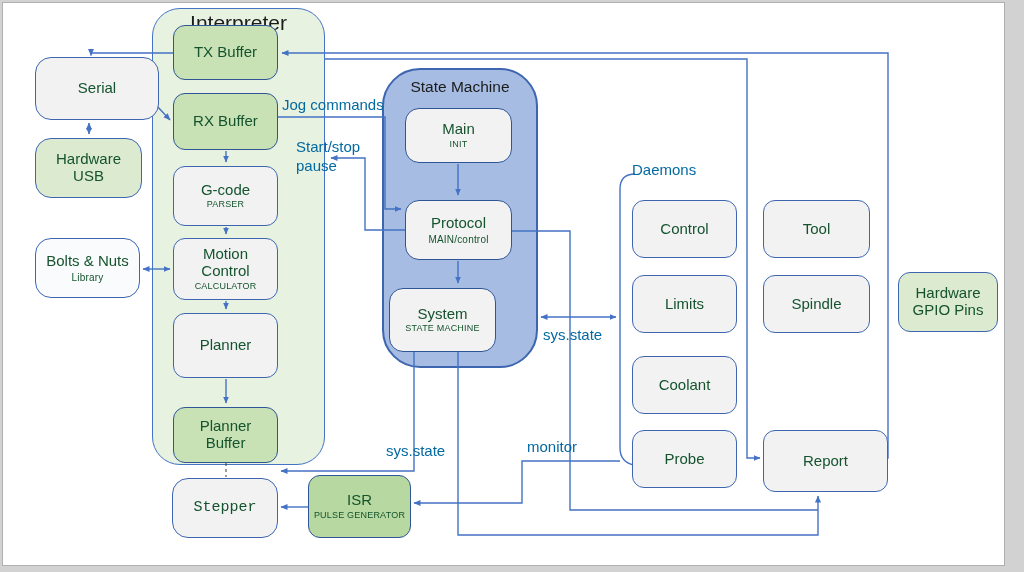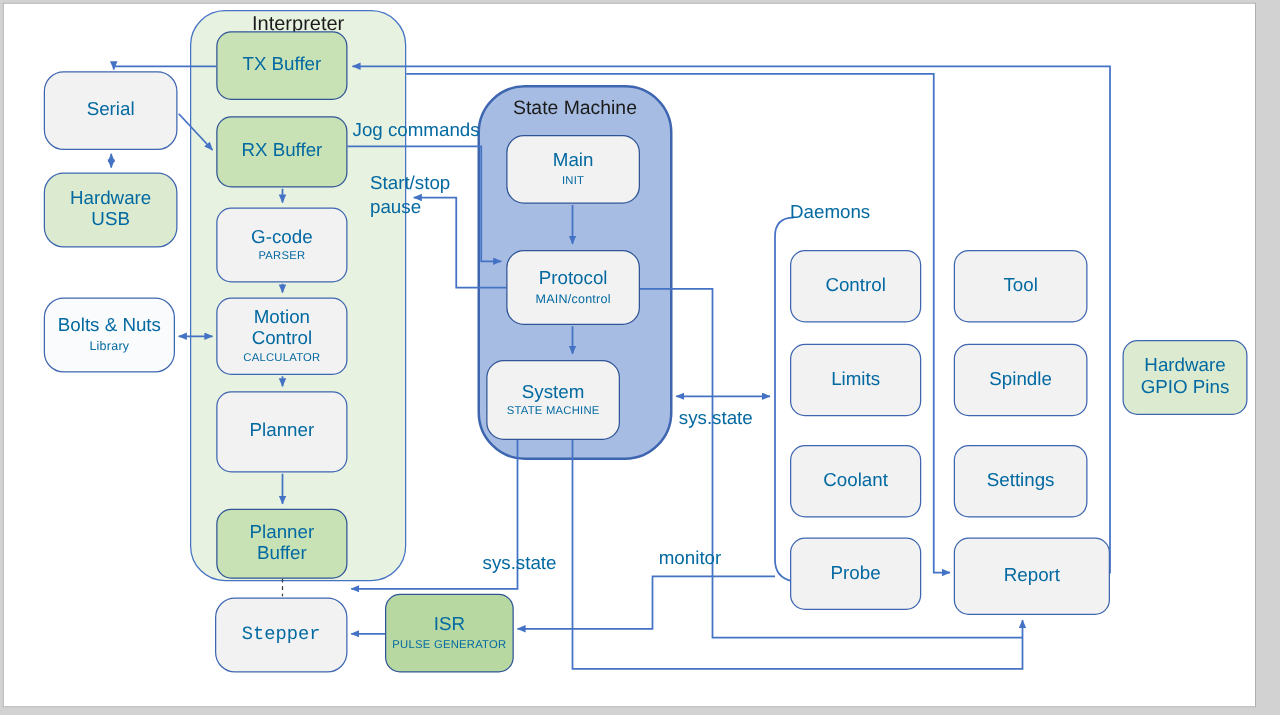--- a/index.html
+++ b/index.html
@@ -2,23 +2,23 @@
 <html><head>
 <meta charset="utf-8">
 <style>
   html,body{margin:0;padding:0;}
   body{font-family:"Liberation Sans",sans-serif;background:#c9c9c9;}
   #canvas{position:relative;width:1024px;height:572px;background:#d2d2d2;overflow:hidden;}
   #slide{position:absolute;left:2px;top:2px;width:1001px;height:562px;background:#ffffff;border:1px solid #b0b0b0;}
   .group{position:absolute;box-sizing:border-box;}
   .grp-interpreter{background:#e8f2e0;border:1.6px solid #4472c4;border-radius:28px;}
   .grp-state{background:#a6bce2;border:2px solid #3e66b0;border-radius:38px;}
-  .grp-label{width:100%;text-align:center;font-size:16px;color:#1b1b1b;}
+  .grp-label{width:100%;text-align:center;font-size:21px;color:#1b1b1b;}
   .box{position:absolute;box-sizing:border-box;display:flex;flex-direction:column;align-items:center;justify-content:center;
-       border:1.6px solid #3e66b0;border-radius:12px;background:#f2f2f3;color:#0369a1;
+       border:1.6px solid #3e66b0;border-radius:12px;background:#f2f2f3;color:#14532d;
        font-size:15px;text-align:center;line-height:1.12;padding:2px 4px;}
   .box .sub{font-size:9px;letter-spacing:.2px;margin-top:2px;line-height:1.1;}
   .green{background:#c8e2b5;border-color:#2f5597;}
   .lgreen{background:#dcebd0;}
   .white{background:#fafbfc;}
   .smbox{background:#f2f2f2;border-color:#2f5597;border-radius:14px;}
   .isr{background:#b7d8a0;border-color:#2f5597;}
   .rounded16{border-radius:16px;}
   .edge-label{position:absolute;font-size:15px;color:#0369a1;white-space:nowrap;line-height:19px;}
   svg.wires{position:absolute;left:0;top:0;z-index:2;}
@@ -90,21 +90,21 @@
       <span>Motion Control</span>
       <span class="sub">CALCULATOR</span>
     </div>
     <div class="box" style="left:173px;top:313px;width:105px;height:65px;">
       <span>Planner</span>
     </div>
     <div class="box green" style="left:173px;top:407px;width:105px;height:56px;">
       <span>Planner Buffer</span>
     </div>
 
-    <div class="box rounded16" style="left:35px;top:57px;width:107px;height:63px;">
+    <div class="box rounded16" style="left:35px;top:57px;width:124px;height:63px;">
       <span>Serial</span>
     </div>
     <div class="box lgreen rounded16" style="left:35px;top:138px;width:107px;height:60px;">
       <span>Hardware USB</span>
     </div>
     <div class="box white rounded16" style="left:35px;top:238px;width:105px;height:60px;">
       <span>Bolts &amp; Nuts</span>
       <span class="sub" style="font-size:10px;">Library</span>
     </div>
 
@@ -133,23 +133,20 @@
     <div class="box" style="left:632px;top:430px;width:105px;height:58px;">
       <span>Probe</span>
     </div>
 
     <div class="box" style="left:763px;top:200px;width:107px;height:58px;">
       <span>Tool</span>
     </div>
     <div class="box" style="left:763px;top:275px;width:107px;height:58px;">
       <span>Spindle</span>
     </div>
-    <div class="box" style="left:763px;top:356px;width:107px;height:58px;">
-      <span>Settings</span>
-    </div>
     <div class="box" style="left:763px;top:430px;width:125px;height:62px;">
       <span>Report</span>
     </div>
 
     <div class="box lgreen" style="left:898px;top:272px;width:100px;height:60px;">
       <span>Hardware GPIO Pins</span>
     </div>
 
     <div class="box rounded16" style="left:172px;top:478px;width:106px;height:60px;font-family:Liberation Mono, monospace;">
       <span>Stepper</span>

